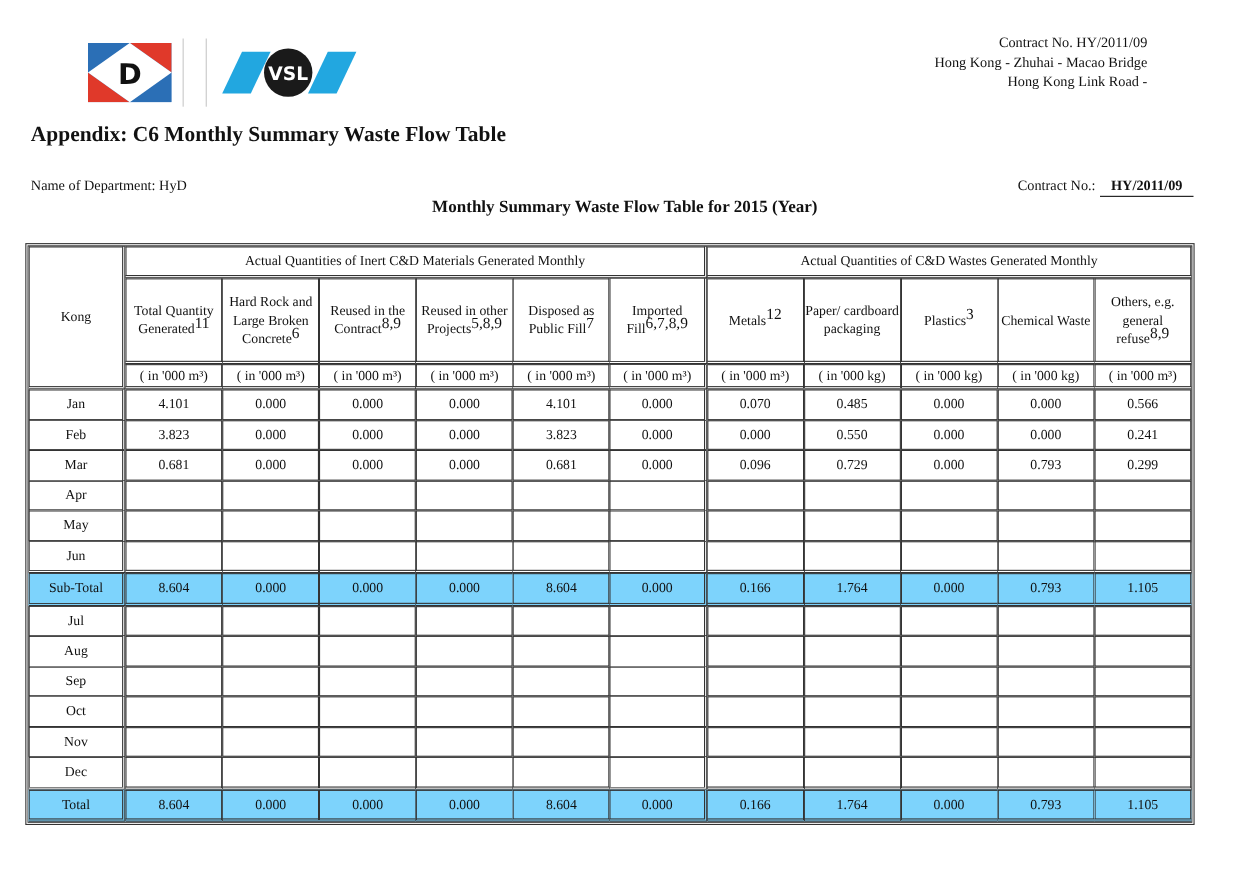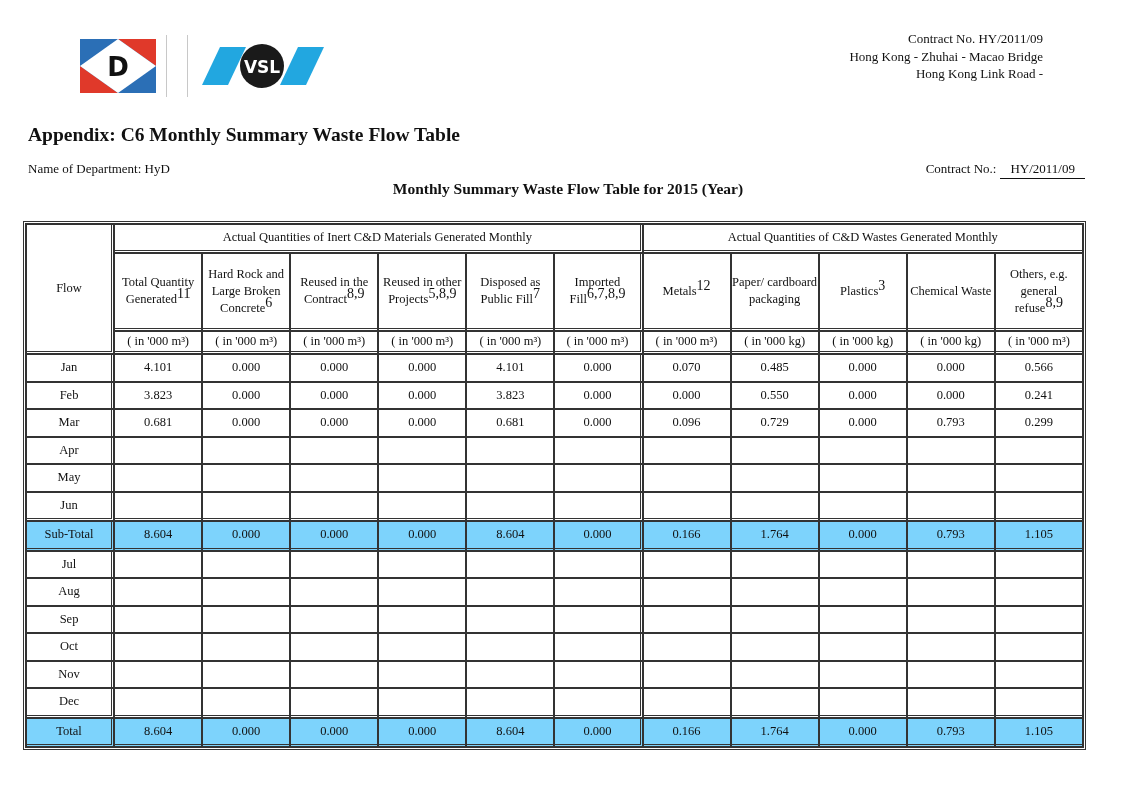--- a/index.html
+++ b/index.html
@@ -3,24 +3,24 @@
 <meta charset="utf-8">
 <style>
   html, body { margin: 0; padding: 0; background: #ffffff; }
   body { width: 1123px; height: 793px; position: relative; font-family: "Liberation Serif", serif; color: #111; overflow: hidden; }
   .logos { position: absolute; left: 80px; top: 34px; height: 64px; display: flex; align-items: center; }
   .logo-d { width: 76px; height: 54px; position: relative; }
   .sep { width: 1px; height: 62px; background: #c8c8c8; margin: 0 10px; }
   .logo-hec { width: 100px; height: 54px; position: relative; }
   .logo-vsl { width: 130px; height: 54px; position: relative; }
   .contract-block { position: absolute; right: 80px; top: 30px; text-align: right; font-size: 13px; line-height: 17.5px; }
-  .appendix-title { position: absolute; left: 28px; top: 124px; font-size: 19.5px; font-weight: bold; }
+  .appendix-title { position: absolute; left: 28px; top: 112px; font-size: 19.5px; font-weight: bold; }
   .dept { position: absolute; left: 28px; top: 161px; font-size: 13px; }
   .contract-no { position: absolute; right: 38px; top: 161px; font-size: 13px; }
-  .contract-no .val { display: inline-block; border-bottom: 1.5px solid #111; padding: 0 10px 1px 10px; margin-left: 4px; }
+  .contract-no .val { display: inline-block; border-bottom: 1.5px solid #111; padding: 0 10px 1px 10px; margin-left: 4px; font-weight: bold; }
   .table-title { position: absolute; left: 13px; width: 1110px; text-align: center; top: 180px; font-size: 15.5px; font-weight: bold; }
   table.wf { position: absolute; left: 23px; top: 221px; width: 1063px; border-collapse: separate; border-spacing: 0; border: 3px double #333; font-size: 12.5px; table-layout: fixed; }
   table.wf td { border: 1px solid #333; text-align: center; vertical-align: middle; padding: 0; line-height: 17px; }
   table.wf td.dbl-r { border-right: 3px double #333; }
   table.wf tr.dbl-b td { border-bottom: 3px double #333; }
   table.wf tr.grey td { background: #7dd3fc; }
   .r-group td { height: 25px; }
   .r-head td { height: 74px; }
   .r-unit td { height: 19px; }
   .r-data td { height: 25.5px; }
@@ -76,21 +76,21 @@
       <col style="width:88px">
       <col style="width:88px">
       <col style="width:88px">
       <col style="width:88px">
       <col style="width:88px">
       <col style="width:88px">
       <col style="width:88px">
   </colgroup>
   <tbody id="tbody">
     <tr class="r-group dbl-b">
-      <td rowspan="3" class="dbl-r" style="border-bottom:3px double #333;">Flow</td>
+      <td rowspan="3" class="dbl-r" style="border-bottom:3px double #333;">Kong</td>
       <td colspan="6" class="dbl-r">Actual Quantities of Inert C&amp;D Materials Generated Monthly</td>
       <td colspan="5">Actual Quantities of C&amp;D Wastes Generated Monthly</td>
     </tr>
     <tr class="r-head dbl-b" id="head-row">
         <td><span>Total Quantity Generated</span><sup>11</sup></td>
         <td><span>Hard Rock and Large Broken Concrete</span><sup>6</sup></td>
         <td><span>Reused in the Contract</span><sup>8,9</sup></td>
         <td><span>Reused in other Projects</span><sup>5,8,9</sup></td>
         <td><span>Disposed as Public Fill</span><sup>7</sup></td>
         <td class="dbl-r"><span>Imported Fill</span><sup>6,7,8,9</sup></td>

